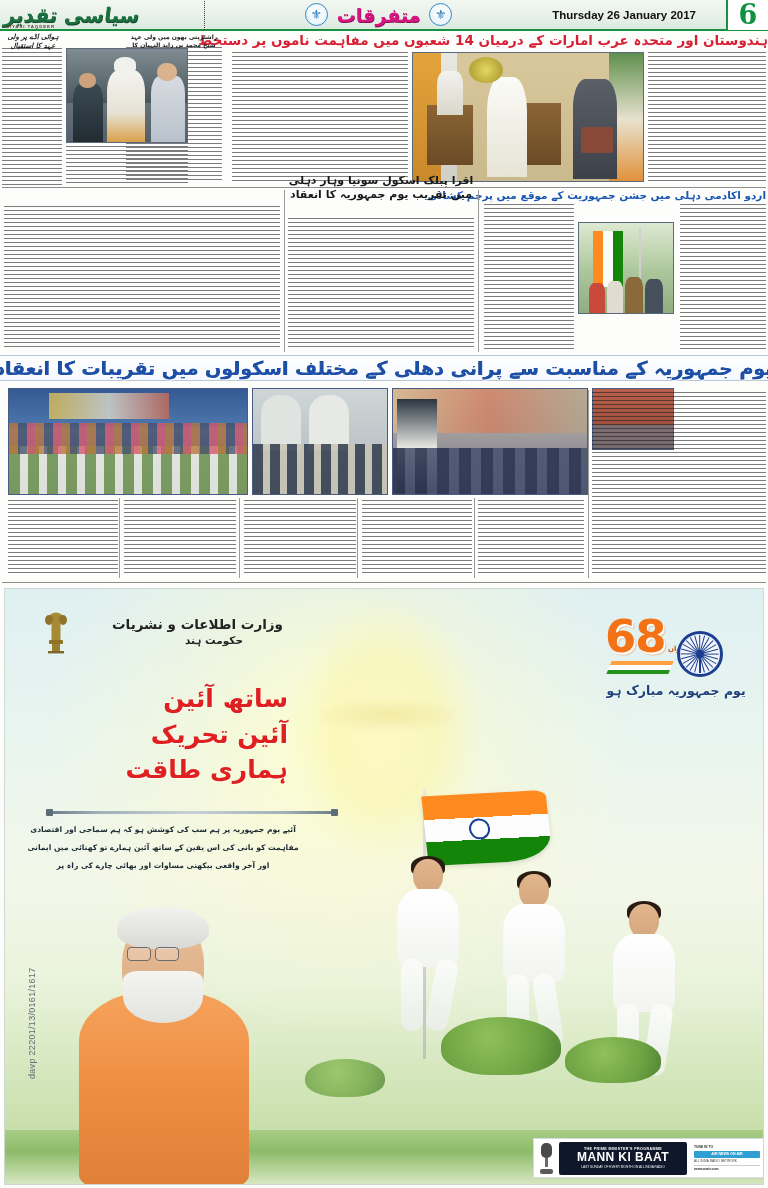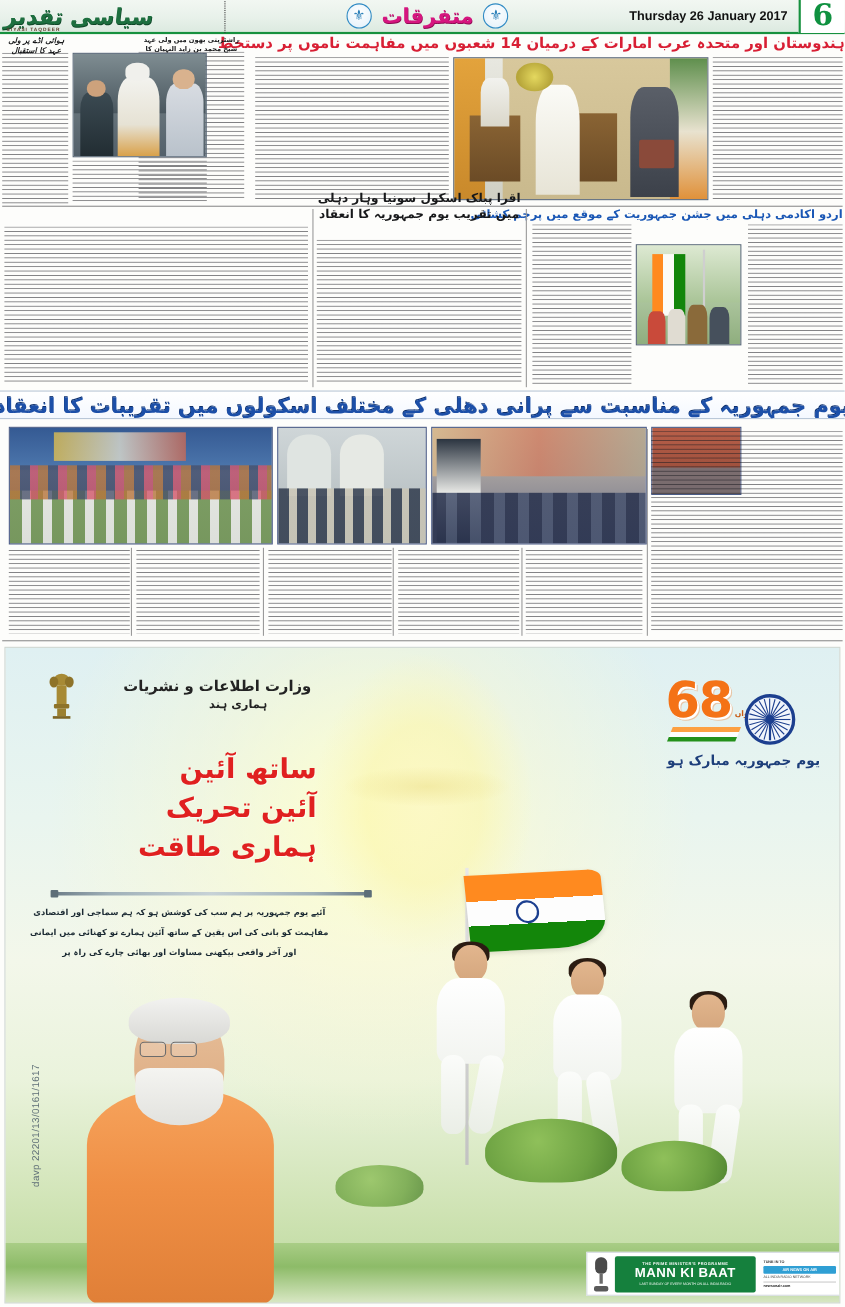--- a/index.html
+++ b/index.html
@@ -48,21 +48,21 @@
     font-size:13px; color:#2a7fb8; font-weight:bold;
   }
   .section-title {
     font-family:"DejaVu Sans", sans-serif;
     font-size:19px; font-weight:bold; color:#d6157f;
     direction:rtl; letter-spacing:1px;
     text-shadow:0.5px 0.5px 0 #8d0b52;
   }
   .date-text {
     font-size:11.5px; font-weight:bold; color:#111;
-    padding-right:10px; white-space:nowrap;
+    padding-right:30px; white-space:nowrap;
   }
   .pagenum {
     width:42px; height:31px;
     display:flex; align-items:center; justify-content:center;
     background:#ffffff; border-left:2.5px solid #17913f;
   }
   .pagenum span {
     font-family:"DejaVu Serif", serif;
     font-size:27px; font-weight:bold; color:#0f9140; line-height:1;
   }
@@ -334,21 +334,21 @@
     background:#4a4a4a; border-radius:5px;
   }
   .mic .stem {
     position:absolute; left:7px; top:16px; width:3px; height:9px; background:#6a6a6a;
   }
   .mic .base {
     position:absolute; left:2px; bottom:0; width:13px; height:5px;
     background:#5a5a5a; border-radius:2px;
   }
   .mkb-card {
-    flex:0 0 128px; height:33px; background:#15803d;
+    flex:0 0 128px; height:33px; background:#0f172a;
     border-radius:2px; display:flex; flex-direction:column;
     align-items:center; justify-content:center; color:#fff;
   }
   .mkb-card .top { font-size:3.6px; letter-spacing:0.4px; font-weight:bold; }
   .mkb-card .big { font-size:12px; font-weight:bold; letter-spacing:0.4px; line-height:1.05; }
   .mkb-card .sub { font-size:3.2px; margin-top:1px; opacity:0.95; }
   .mkb-right { flex:1; display:flex; flex-direction:column; gap:1.5px; padding-left:3px; }
   .mkb-right .r1 { font-size:3.4px; color:#333; font-weight:bold; }
   .mkb-right .bar {
     height:7px; background:#2f9fd4; border-radius:1px;
@@ -483,21 +483,21 @@
       <ellipse cx="6" cy="9" rx="4" ry="5" fill="#8e7329"></ellipse>
       <ellipse cx="20" cy="9" rx="4" ry="5" fill="#8e7329"></ellipse>
       <rect x="8.5" y="12" width="9" height="18" fill="#a78a35"></rect>
       <rect x="6" y="29" width="14" height="4" rx="1" fill="#8e7329"></rect>
       <rect x="9" y="33" width="8" height="7" fill="#9b8030"></rect>
       <rect x="5" y="40" width="16" height="2.4" fill="#7d6524"></rect>
     </svg>
 
     <div class="ad-ministry">
       <div class="l1">وزارت اطلاعات و نشریات</div>
-      <div class="l2">ہماری ہند</div>
+      <div class="l2">حکومت ہند</div>
     </div>
 
     <div class="ad-slogan">
       <div>ساتھ آئین</div>
       <div>آئین تحریک</div>
       <div>ہماری طاقت</div>
     </div>
 
     <div class="ad-divider"></div>
 

